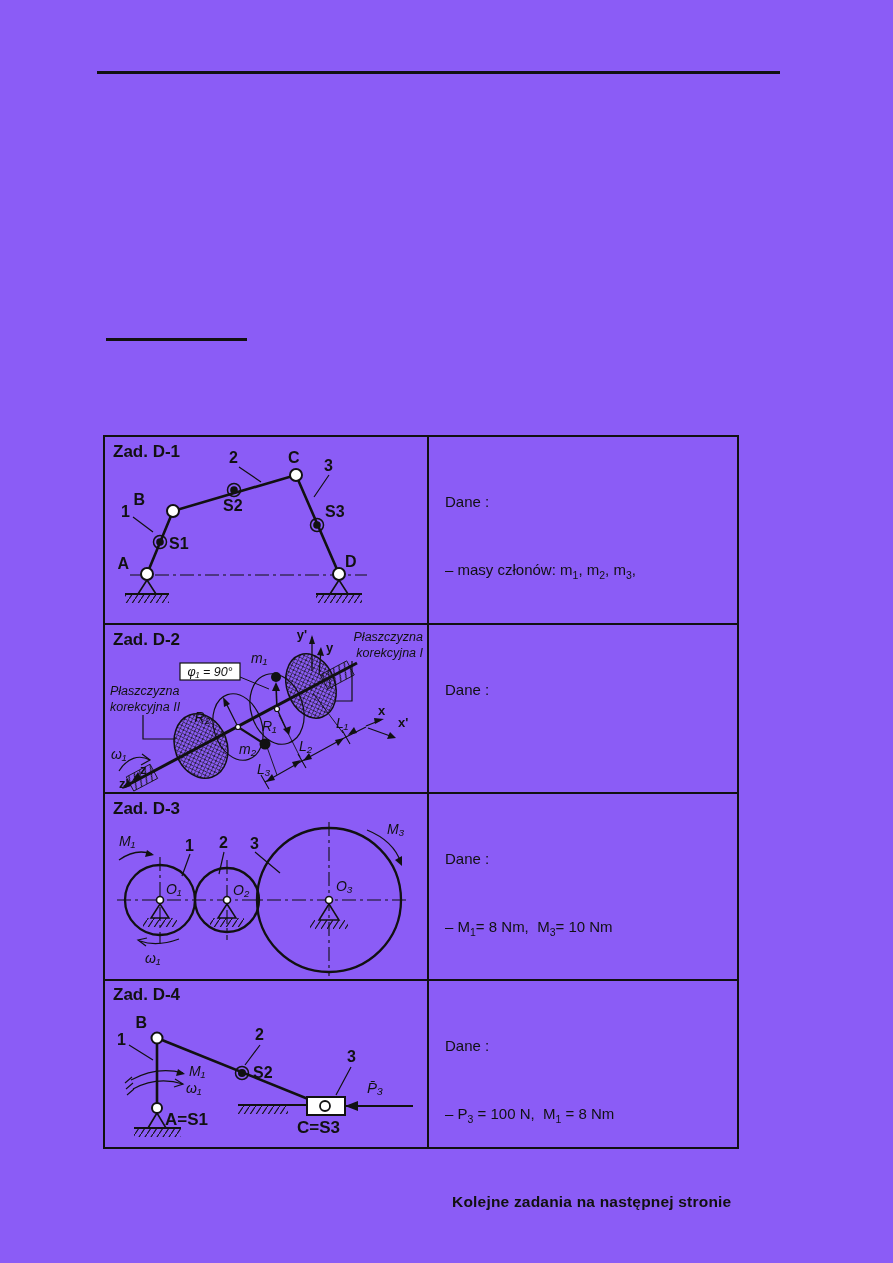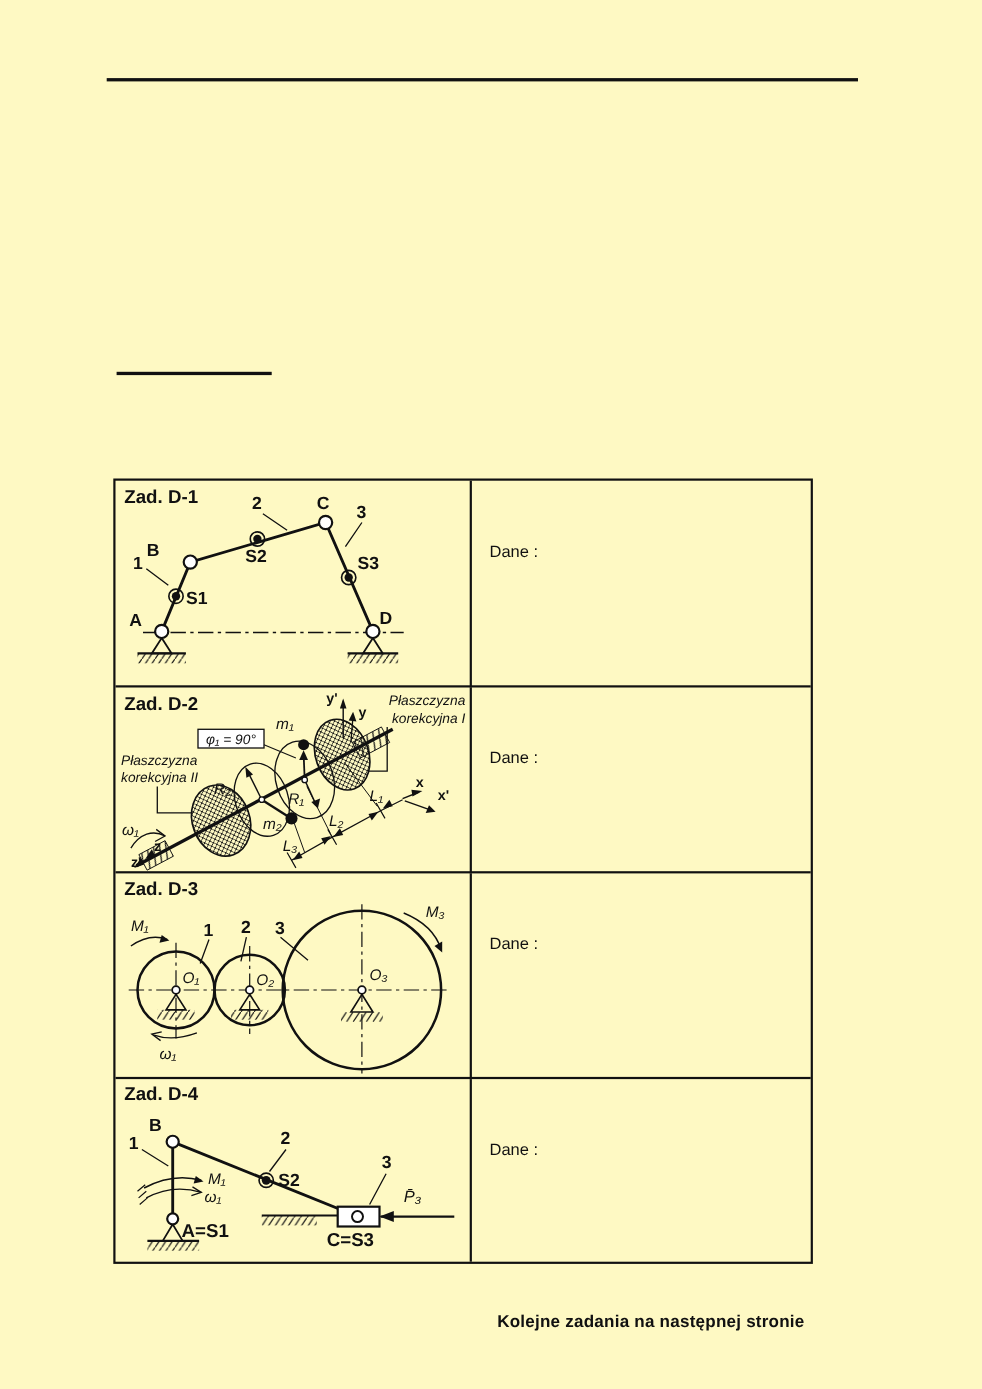--- a/index.html
+++ b/index.html
@@ -1,16 +1,16 @@
 <!DOCTYPE html>
 <html><head>
 <meta charset="utf-8">
 <style>
   html,body{margin:0;padding:0;background:#e8e8e8}
-  .page{position:relative;width:893px;height:1263px;background:#fef9c3;margin:0 auto;
+  .page{position:relative;width:893px;height:1263px;background:#8b5cf6;margin:0 auto;
         font-family:"Liberation Sans",sans-serif;color:#111;overflow:hidden}
   .rule-top{position:absolute;left:97px;top:71px;width:683px;height:3px;background:#111}
   .rule-blank{position:absolute;left:106px;top:338px;width:141px;height:3px;background:#111}
 
   .ztable{position:absolute;left:103px;top:435px;width:636px;height:714px;border:2px solid #111;
           display:grid;grid-template-columns:324px 1fr;grid-template-rows:188px 169px 187px 1fr;box-sizing:border-box}
   .cell{position:relative;border-bottom:2px solid #111;overflow:hidden;box-sizing:border-box}
   .cell.left{border-right:2px solid #111}
   .cell.row4{border-bottom:none}
 
@@ -86,20 +86,21 @@
         <defs>
           <pattern id="d1h" width="6" height="9" patternUnits="userSpaceOnUse">
             <path d="M6 0 L0 9" stroke="#111" stroke-width="1.1"></path>
           </pattern>
         </defs>
       </svg>
     </div>
     <div class="cell">
       <div class="dane">
         <div>Dane :</div>
+        <div>– masy członów: m<sub>1</sub>, m<sub>2</sub>, m<sub>3</sub>,</div>
         
         
         
         
         
       </div>
     </div>
 
     <div class="cell left">
       <svg class="dsvg" width="322" height="167" viewBox="0 0 322 167">
@@ -246,20 +247,21 @@
         <text x="128" y="101" class="tm">O₂</text>
         <text x="231" y="97" class="tm">O₃</text>
         <text x="80" y="57" class="tb">1</text>
         <text x="114" y="54" class="tb">2</text>
         <text x="145" y="55" class="tb">3</text>
       </svg>
     </div>
     <div class="cell">
       <div class="dane">
         <div>Dane :</div>
+        <div>– M<sub>1</sub>= 8 Nm,  M<sub>3</sub>= 10 Nm</div>
         
         
         
         
         
       </div>
     </div>
 
     <div class="cell left row4">
       <svg class="dsvg" width="322" height="168" viewBox="0 0 322 168">
@@ -310,20 +312,21 @@
         <text x="84" y="95" class="tm">M₁</text>
         <text x="81" y="112" class="tm">ω₁</text>
         <text x="60" y="144" class="tbl">A=S1</text>
         <text x="192" y="152" class="tbl">C=S3</text>
         <text x="262" y="112" class="tm" style="font-size:15px">P̄₃</text>
       </svg>
     </div>
     <div class="cell row4">
       <div class="dane">
         <div>Dane :</div>
+        <div>– P<sub>3</sub> = 100 N,  M<sub>1</sub> = 8 Nm</div>
         
         
         
         
         
       </div>
     </div>
 
   </div>
 

